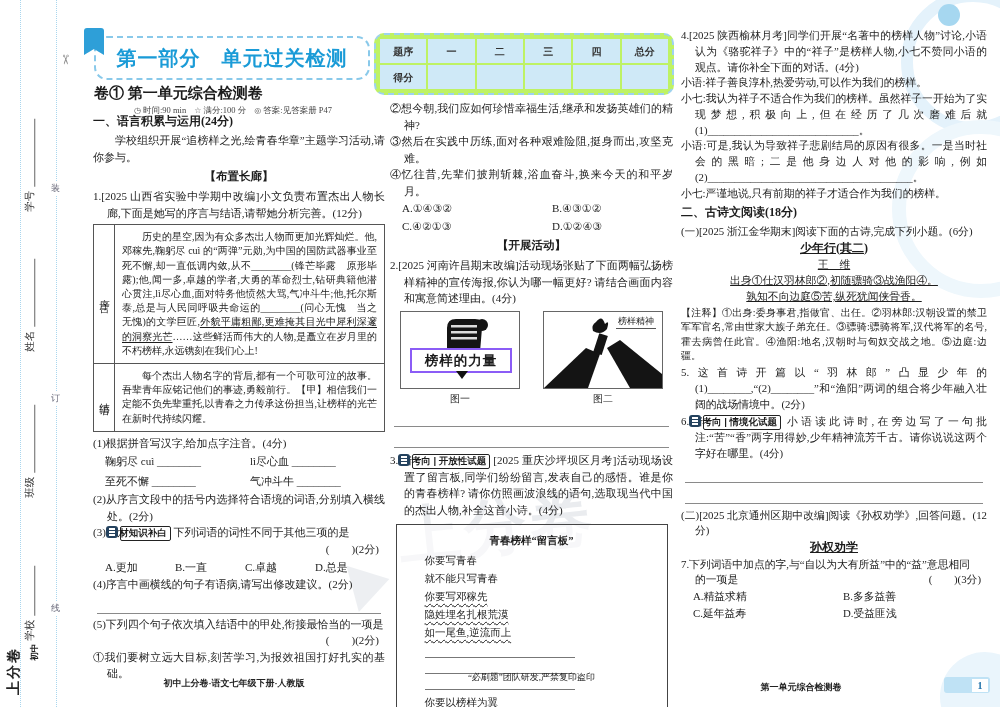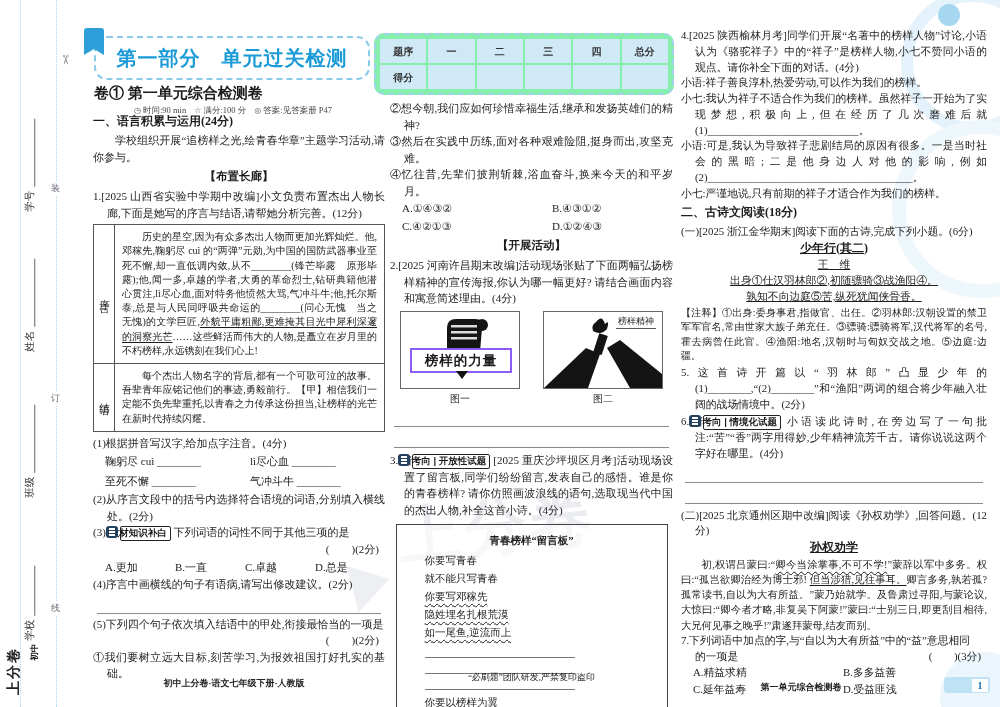--- a/index.html
+++ b/index.html
@@ -33,21 +33,21 @@
   .corner{position:absolute;left:84px;top:28px;width:20px;height:27px;background:#2e9fd8;
           clip-path:polygon(0 0,100% 0,100% 100%,50% 78%,0 100%);border-radius:3px 3px 0 0;z-index:3;}
   .parthead{position:absolute;left:94px;top:36px;width:272px;height:40px;border:2px dashed #89c9ea;
           border-radius:13px;display:flex;align-items:center;justify-content:center;background:#fff;z-index:2;}
   .parthead span{color:#1a9bd7;font-weight:bold;font-size:20px;letter-spacing:1px;font-family:"Liberation Sans",sans-serif;}
   .papertitle{position:absolute;left:94px;top:82px;width:272px;text-align:left;font-weight:bold;font-size:15px;z-index:2;}
   .metarow{position:absolute;left:94px;top:104px;width:272px;text-align:center;font-size:8.5px;color:#444;z-index:2;}
   .metarow .micon{font-family:"DejaVu Sans",sans-serif;font-size:8px;margin:0 2px 0 6px;color:#555;}
   
   .scorebox{position:absolute;left:374px;top:33px;width:288px;border:2px dashed #9ed2ee;border-radius:10px;
-          padding:4px;background:#86efac;z-index:2;}
+          padding:4px;background:#bef264;z-index:2;}
   .sgrid{display:grid;grid-template-columns:repeat(6,1fr);gap:2px;}
   .scell{background:#cfe9f7;height:24px;display:flex;align-items:center;justify-content:center;
           font-size:10px;color:#333;}
   .shead{font-weight:bold;}
   
   .col{position:absolute;z-index:2;}
   #col1{left:93px;top:112px;width:292px;}
   #col2{left:390px;top:100px;width:283px;}
   #col3{left:681px;top:28px;width:306px;font-size:10.8px;line-height:1.46;}
   p{margin:0;text-align:justify;}
@@ -302,21 +302,20 @@
     <p class="center">出身①仕汉羽林郎②,初随骠骑③战渔阳④。</p>
     <p class="center">孰知不向边庭⑤苦,纵死犹闻侠骨香。</p>
     <p style="font-size:10px;line-height:1.42;margin-top:2px;">【注释】①出身:委身事君,指做官、出任。②羽林郎:汉朝设置的禁卫军军官名,常由世家大族子弟充任。③骠骑:骠骑将军,汉代将军的名号,霍去病曾任此官。④渔阳:地名,汉朝时与匈奴交战之地。⑤边庭:边疆。</p>
     <p class="hang" style="margin-top:2px;">5.这首诗开篇以“羽林郎”凸显少年的(1)________,“(2)________”和“渔阳”两词的组合将少年融入壮阔的战场情境中。(2分)</p>
     <p class="hang" style="margin-top:2px;"><span>6.</span><span class="bicon"></span><span class="qbadge">新考向 | 情境化试题</span> <span>小语读此诗时,在旁边写了一句批注:“苦”“香”两字用得妙,少年精神流芳千古。请你说说这两个字好在哪里。(4分)</span></p>
     <div class="ansline"></div>
     <div class="ansline"></div>
 
     <p class="hang" style="margin-top:4px;">(二)[2025 北京通州区期中改编]阅读《孙权劝学》,回答问题。(12分)</p>
     <p class="center" style="font-weight:bold;font-size:12px;">孙权劝学</p>
-    <p class="indent2" style="font-size:10.3px;line-height:1.48;"><span>初,权谓吕蒙曰:“</span><span class="wavy">卿今当涂掌事,不可不学!</span><span>”蒙辞以军中多务。权曰:“孤岂欲卿治经为博士邪! </span><span class="ul">但当涉猎,见往事耳。</span><span>卿言多务,孰若孤? 孤常读书,自以为大有所益。”蒙乃始就学。及鲁肃过寻阳,与蒙论议,大惊曰:“卿今者才略,非复吴下阿蒙!”蒙曰:“士别三日,即更刮目相待,大兄何见事之晚乎!”肃遂拜蒙母,结友而别。</span></p>
     <p class="hang">7.下列词语中加点的字,与“自以为大有所益”中的“益”意思相同</p>
     <p style="display:flex;justify-content:space-between;padding:0 6px 0 14px;">
         <span>的一项是</span>
         <span>(　　)(3分)</span>
       </p>
     <p class="opt2"><span>A.精益求精</span><span>B.多多益善</span></p>
     <p class="opt2"><span>C.延年益寿</span><span>D.受益匪浅</span></p>
   </div>
 
   <div id="f2" class="foot">“必刷题”团队研发,严禁复印盗印</div>

